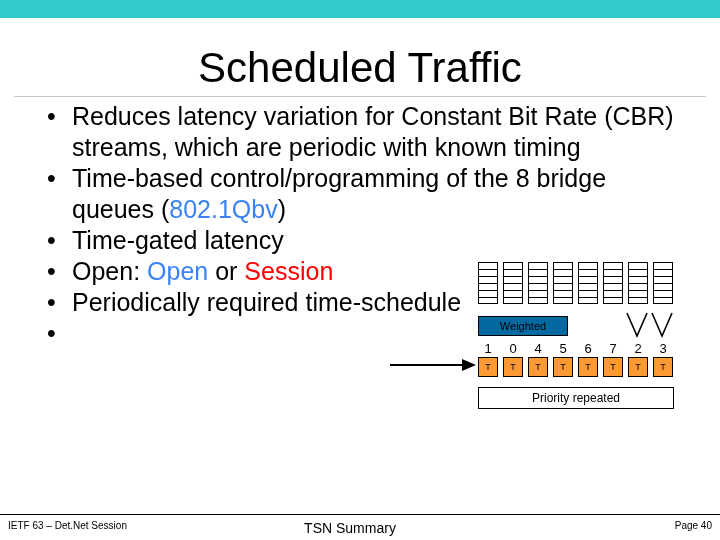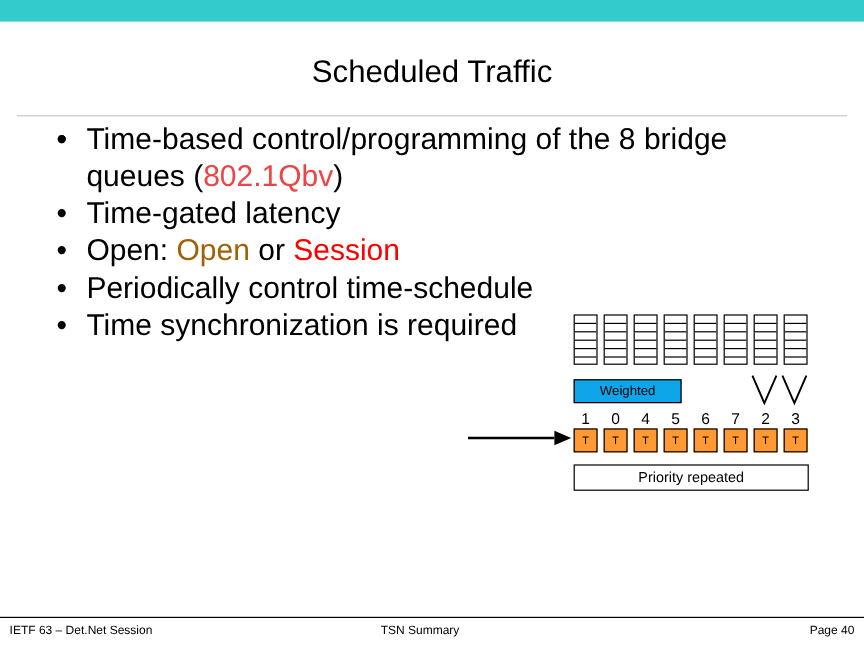--- a/index.html
+++ b/index.html
@@ -26,21 +26,21 @@
     width: 720px;
     height: 18px;
     background: #33cccc;
   }
   .title {
     position: absolute;
     left: 0;
     top: 44px;
     width: 720px;
     text-align: center;
-    font-size: 26px;
+    font-size: 42px;
     color: #000000;
     font-family: "Liberation Sans", sans-serif;
   }
   .title-rule {
     position: absolute;
     left: 14px;
     top: 96px;
     width: 692px;
     height: 1px;
     background: #c8c8c8;
@@ -59,23 +59,23 @@
     padding-left: 42px;
     margin: 0 0 0 0;
   }
   .bullet .dot {
     position: absolute;
     left: 17px;
     top: 0px;
     font-size: 25px;
     line-height: 31px;
   }
-  .green { color: #a16207; text-align: center; }
+  .green { color: #3b82f6; text-align: center; }
   .red { color: #ff0000; }
-  .gray { color: #ef4444; }
+  .gray { color: #3b82f6; }
 
   
   .diagram {
     position: absolute;
     left: 478px;
     top: 262px;
     width: 206px;
     height: 155px;
   }
   .queues {
@@ -103,21 +103,21 @@
     box-sizing: border-box;
   }
   .weighted-box {
     position: absolute;
     left: 0px;
     top: 54px;
     width: 90px;
     height: 20px;
     border: 1px solid #000000;
     box-sizing: border-box;
-    background: #0ea5e9;
+    background: #0369a1;
     font-size: 11px;
     line-height: 18px;
     text-align: center;
     color: #000000;
   }
   .vee {
     position: absolute;
     top: 50px;
     width: 22px;
     height: 26px;
@@ -202,21 +202,21 @@
     top: 5px;
     font-size: 10px;
     color: #000000;
   }
   .footer-center {
     position: absolute;
     left: 0;
     top: 5px;
     width: 700px;
     text-align: center;
-    font-size: 10px;
+    font-size: 14px;
     color: #000000;
   }
   .footer-right {
     position: absolute;
     right: 8px;
     top: 5px;
     font-size: 10px;
     color: #000000;
   }
 </style>
@@ -226,40 +226,40 @@
 <div class="slide">
 
   <div class="top-bar"></div>
 
   <div class="title">Scheduled Traffic</div>
   <div class="title-rule"></div>
 
   <div class="bullets">
     <div class="bullet">
       <span class="dot">•</span>
+      <span>Reduces latency variation for Constant Bit Rate (CBR) streams, which are periodic with known timing</span>
     </div>
     <div class="bullet">
       <span class="dot">•</span>
       <span>Time-based control/programming of the 8 bridge queues (</span><span class="gray">802.1Qbv</span><span>)</span>
     </div>
     <div class="bullet">
       <span class="dot">•</span>
       <span>Time-gated latency</span>
     </div>
     <div class="bullet">
       <span class="dot">•</span>
       <span>Open: </span><span class="green">Open</span><span> or </span><span class="red">Session</span>
     </div>
     <div class="bullet">
       <span class="dot">•</span>
-      <span>Periodically control time-schedule</span>
-    </div>
-    <div class="bullet">
-      <span class="dot">•</span>
-      <span>Time synchronization is required</span>
+      <span>Periodically required time-schedule</span>
+    </div>
+    <div class="bullet">
+      <span class="dot">•</span>
     </div>
   </div>
 
   <svg class="arrow" viewBox="0 0 86 16">
     <line x1="0" y1="8" x2="72" y2="8" stroke="#000000" stroke-width="2"></line>
     <polygon points="72,2 86,8 72,14" fill="#000000"></polygon>
   </svg>
 
   <div class="diagram">
 

